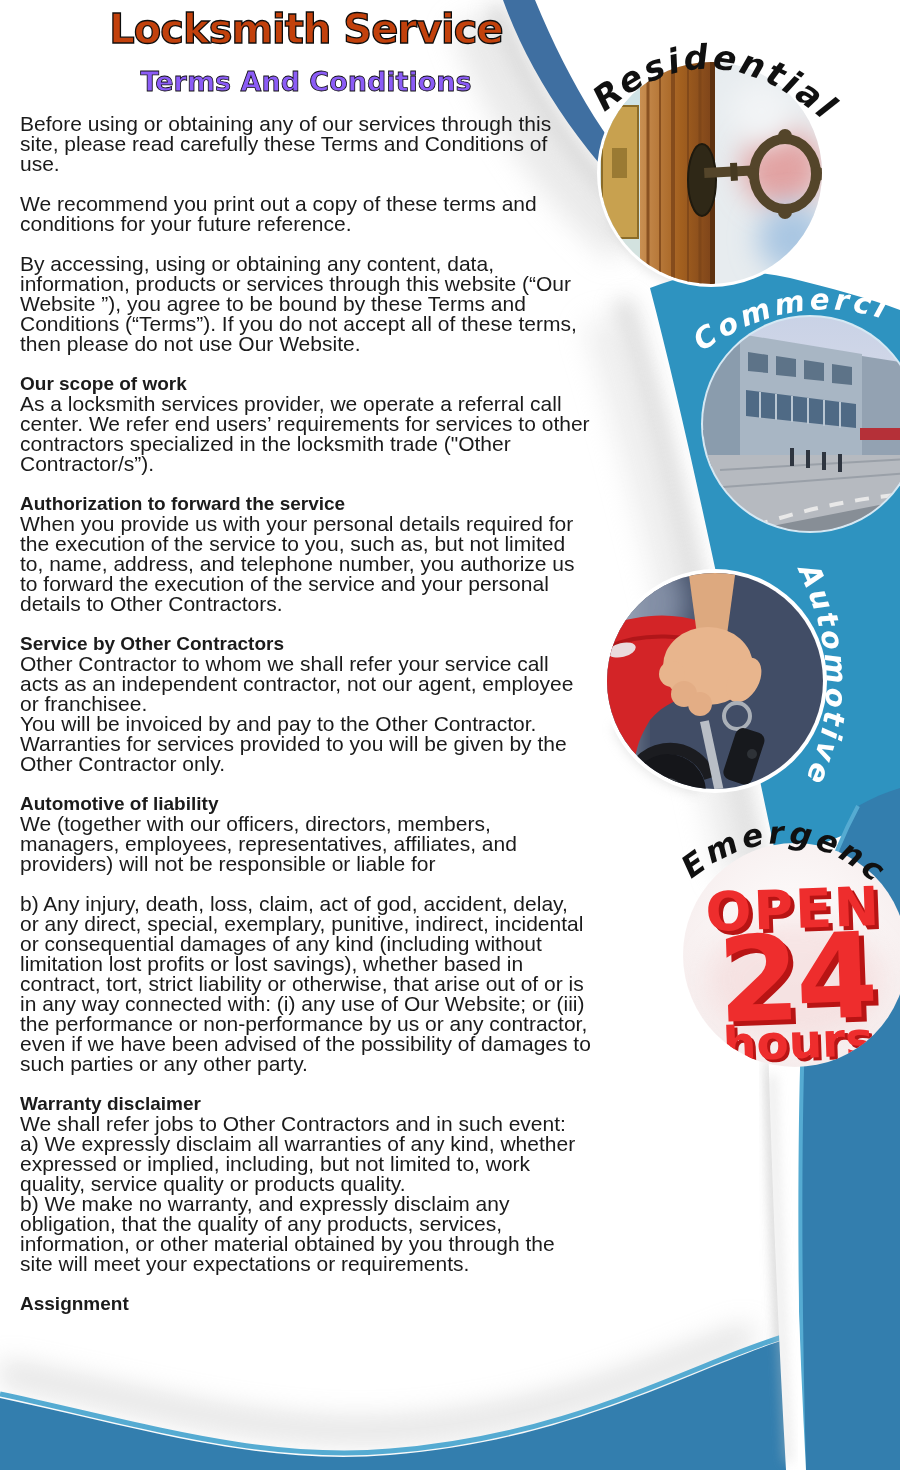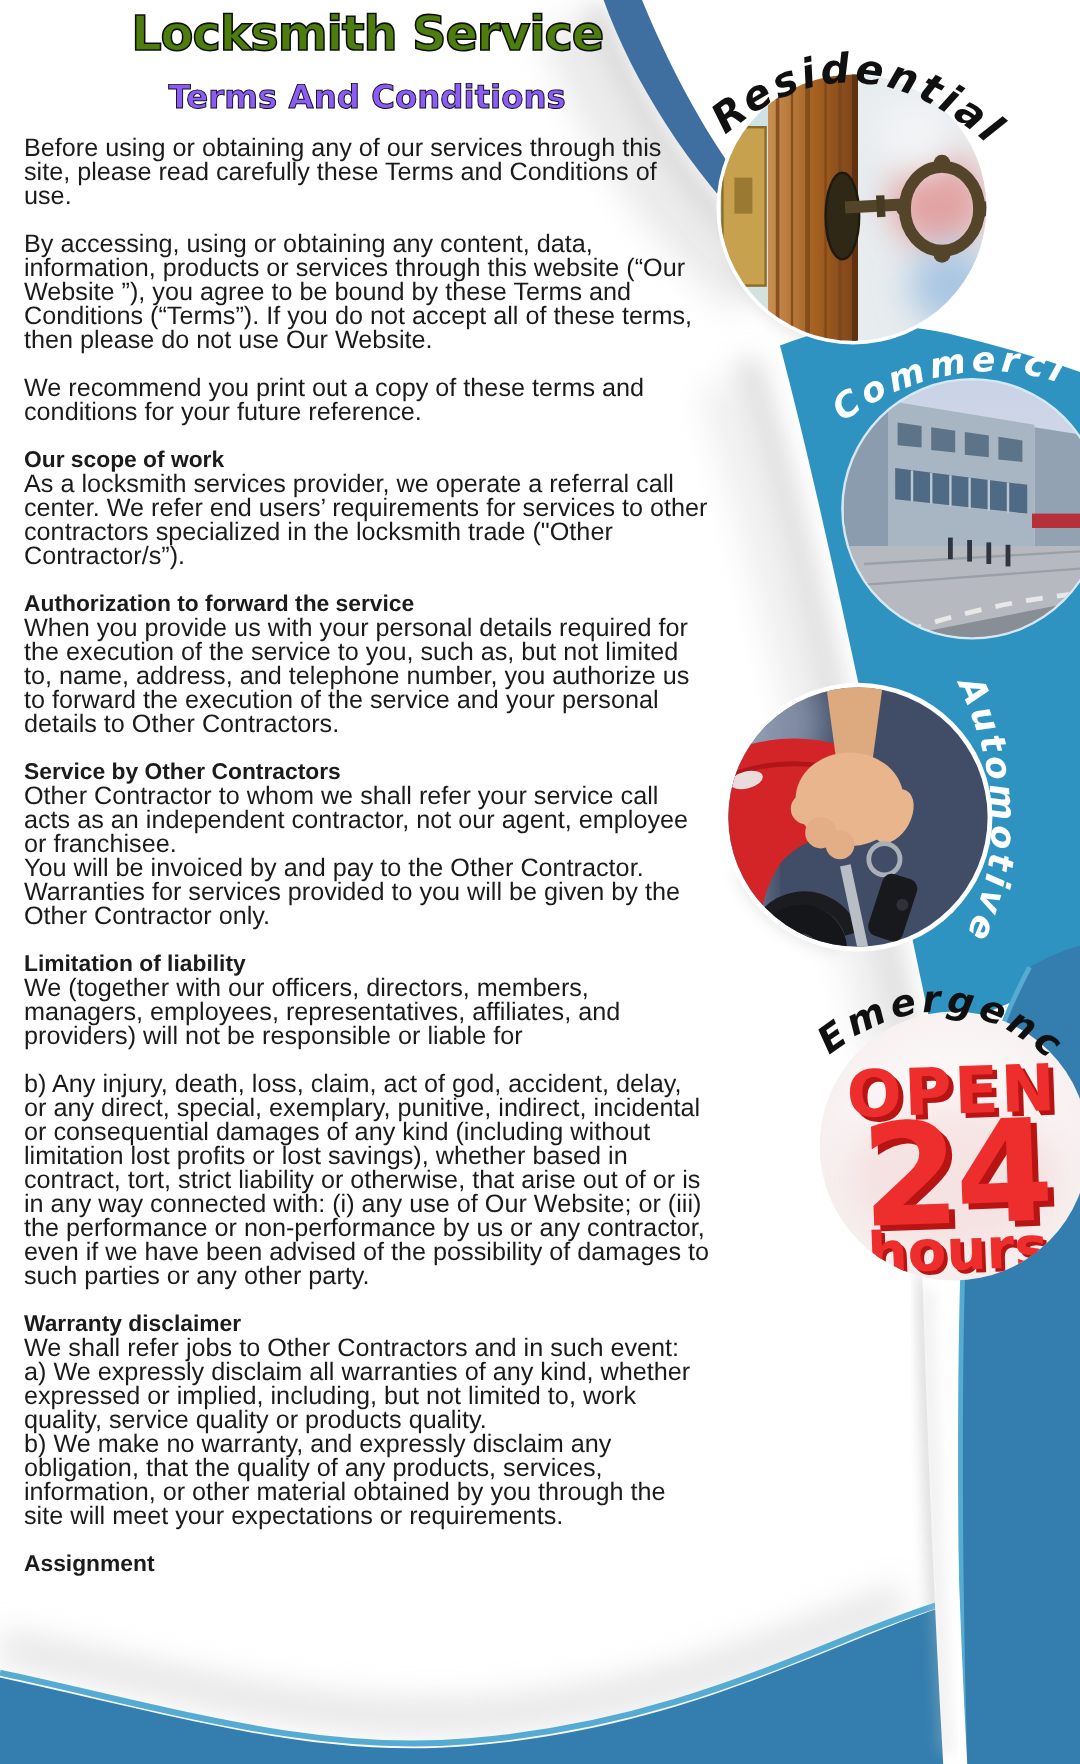--- a/index.html
+++ b/index.html
@@ -1,21 +1,21 @@
 <!DOCTYPE html>
 <html><head>
 <meta charset="utf-8">
 <style>
   html,body{margin:0;padding:0;background:#ffffff;}
   #page{position:relative;width:900px;height:1470px;overflow:hidden;background:#ffffff;
         font-family:"Liberation Sans","DejaVu Sans",sans-serif;color:#1b1b1b;}
   #decor{position:absolute;left:0;top:0;width:900px;height:1470px;z-index:0;}
   .content{position:absolute;left:20px;top:0;width:572px;z-index:2;}
   h1.title{font-family:"DejaVu Sans","Liberation Sans",sans-serif;font-weight:bold;
-           font-size:40px;letter-spacing:-1px;margin:6px 0 0;text-align:center;color:#4d7c0f;
+           font-size:40px;letter-spacing:-1px;margin:6px 0 0;text-align:center;color:#c2410c;
            -webkit-text-stroke:1.3px #0d0d0d;}
   h2.subtitle{font-family:"DejaVu Sans","Liberation Sans",sans-serif;font-weight:bold;
            font-size:27px;margin:14px 0 17px;text-align:center;color:#8b5cf6;
            -webkit-text-stroke:0.8px #0d0d0d;}
   .para{font-size:21px;line-height:20px;margin:0 0 20px;white-space:pre-wrap;}
   .heading{font-size:19px;line-height:20px;font-weight:bold;margin:2px 0 0;}
   .script{font-family:"DejaVu Sans","Liberation Sans",sans-serif;font-style:italic;font-weight:bold;}
   .sign{font-family:"DejaVu Sans","Liberation Sans",sans-serif;font-weight:bold;}
 </style>
 </head>
@@ -231,31 +231,31 @@
         <textPath href="#p-eme" startOffset="4">Emergency</textPath>
       </text>
     </g>
   </svg>
 
   <div class="content">
     <h1 class="title">Locksmith Service</h1>
     <h2 class="subtitle">Terms And Conditions</h2>
     <div id="blocks">
         <div class="para">Before using or obtaining any of our services through this site, please read carefully these Terms and Conditions of use.</div>
+        <div class="para">We recommend you print out a copy of these terms and conditions for your future reference.</div>
         <div class="para">By accessing, using or obtaining any content, data, information, products or services through this website (“Our Website ”), you agree to be bound by these Terms and Conditions (“Terms”). If you do not accept all of these terms, then please do not use Our Website.</div>
-        <div class="para">We recommend you print out a copy of these terms and conditions for your future reference.</div>
         <div class="heading">Our scope of work</div>
         <div class="para">As a locksmith services provider, we operate a referral call center. We refer end users’ requirements for services to other contractors specialized in the locksmith trade ("Other Contractor/s”).</div>
         <div class="heading">Authorization to forward the service</div>
         <div class="para">When you provide us with your personal details required for the execution of the service to you, such as, but not limited to, name, address, and telephone number, you authorize us to forward the execution of the service and your personal details to Other Contractors.</div>
         <div class="heading">Service by Other Contractors</div>
         <div class="para">Other Contractor to whom we shall refer your service call acts as an independent contractor, not our agent, employee or franchisee.
 You will be invoiced by and pay to the Other Contractor.
 Warranties for services provided to you will be given by the Other Contractor only.</div>
-        <div class="heading">Limitation of liability</div>
+        <div class="heading">Automotive of liability</div>
         <div class="para">We (together with our officers, directors, members, managers, employees, representatives, affiliates, and providers) will not be responsible or liable for</div>
         <div class="para">b) Any injury, death, loss, claim, act of god, accident, delay, or any direct, special, exemplary, punitive, indirect, incidental or consequential damages of any kind (including without limitation lost profits or lost savings), whether based in contract, tort, strict liability or otherwise, that arise out of or is in any way connected with: (i) any use of Our Website; or (iii) the performance or non-performance by us or any contractor, even if we have been advised of the possibility of damages to such parties or any other party.</div>
         <div class="heading">Warranty disclaimer</div>
         <div class="para">We shall refer jobs to Other Contractors and in such event:
 a) We expressly disclaim all warranties of any kind, whether expressed or implied, including, but not limited to, work quality, service quality or products quality.
 b) We make no warranty, and expressly disclaim any obligation, that the quality of any products, services, information, or other material obtained by you through the site will meet your expectations or requirements.</div>
         <div class="heading">Assignment</div>
       </div>
   </div>
 

